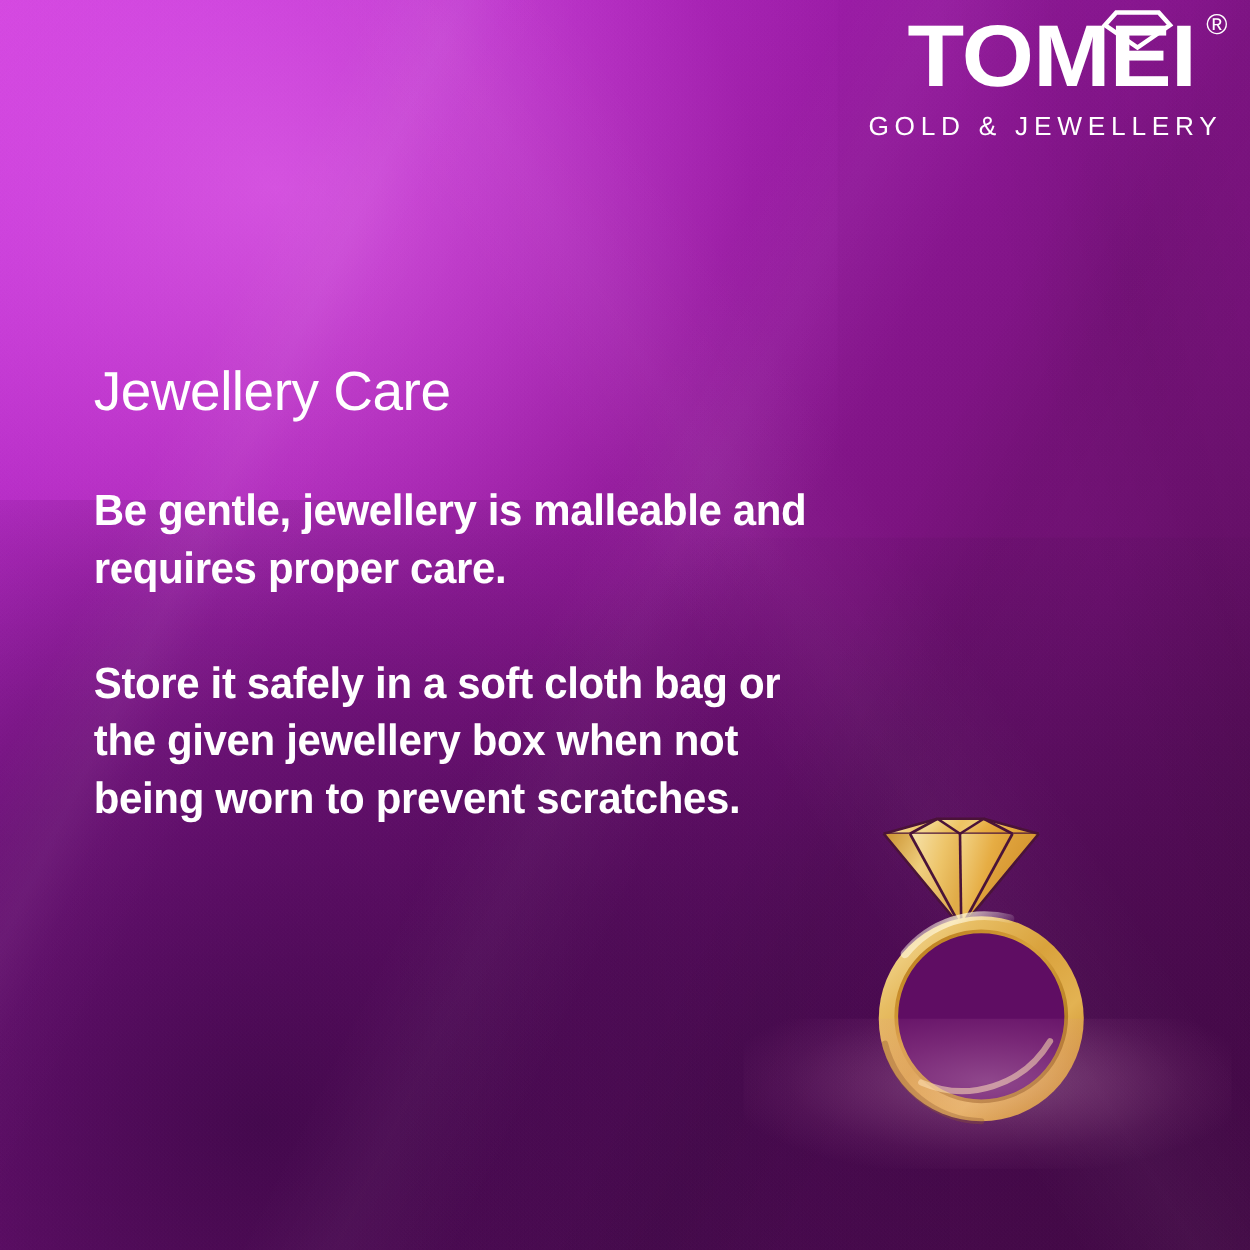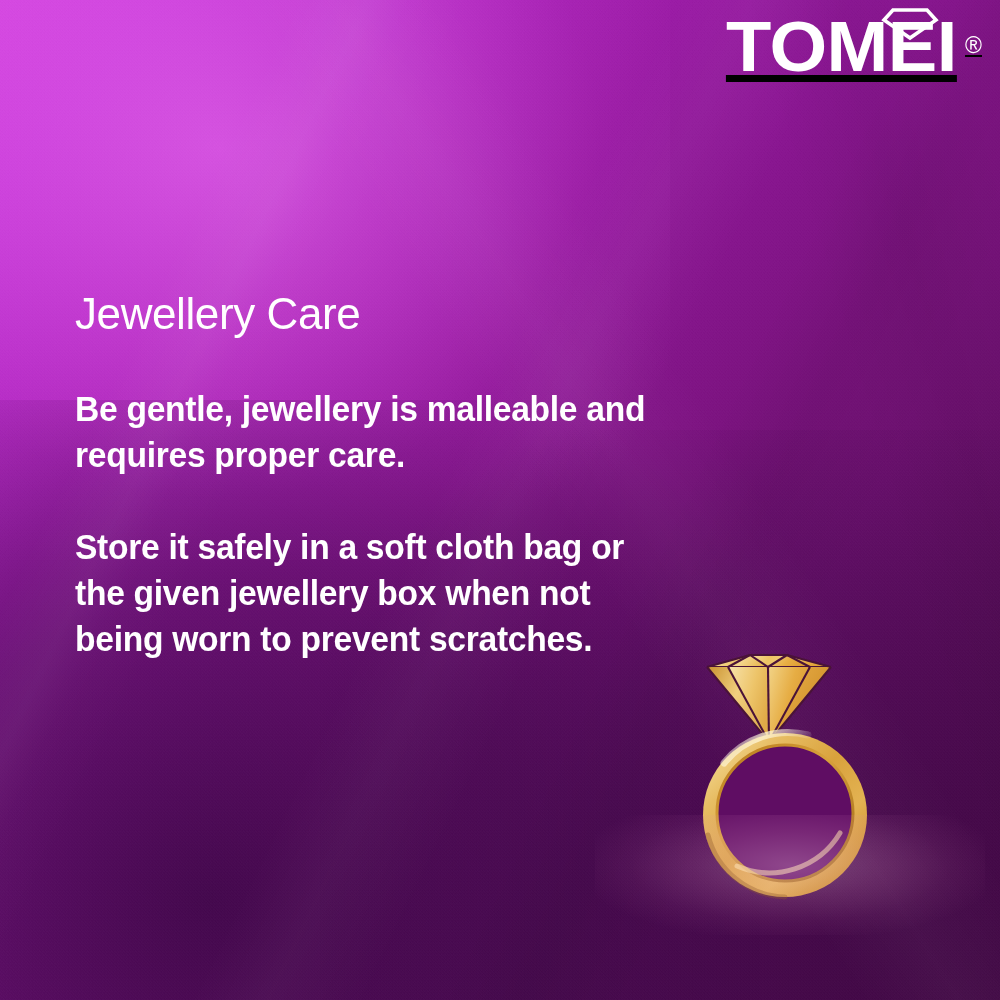--- a/index.html
+++ b/index.html
@@ -108,24 +108,23 @@
   #logo {
     position:absolute;
     right:18px; top:8px;
     width:330px;
     text-align:center;
     user-select:none;
   }
   .logo-row {
     position:relative;
     display:flex;
-    align-items:center;
+    align-items:flex-start;
     justify-content:flex-end;
     height:78px;
-    text-decoration:underline;
   }
   .wordmark {
     color:#ffffff;
     font-family:"Liberation Sans", sans-serif;
     font-size:70px;
     font-weight:bold;
     line-height:74px;
     letter-spacing:-0.5px;
     transform:scaleX(1.06);
     transform-origin:right bottom;
@@ -217,20 +216,21 @@
     <div class="logo-row">
 
       <svg class="logo-gem" viewBox="0 0 58 34" aria-hidden="true">
         <path d="M12 3 L46 3 L55 13 L29 31 L3 13 Z" fill="none" stroke="#ffffff" stroke-width="3.6" stroke-linejoin="miter"></path>
       </svg>
 
       <span class="wordmark">TOMEI</span>
       <span class="regmark">®</span>
     </div>
 
+    <div class="tagline">GOLD &amp; JEWELLERY</div>
   </div>
 
   <div id="copy">
     <h1 class="headline">Jewellery Care</h1>
     <p class="para">Be gentle, jewellery is malleable and requires proper care.</p>
     <p class="para">Store it safely in a soft cloth bag or the given jewellery box when not being worn to prevent scratches.</p>
   </div>
 
   <div id="ring">
     <div class="ring-glow"></div>

